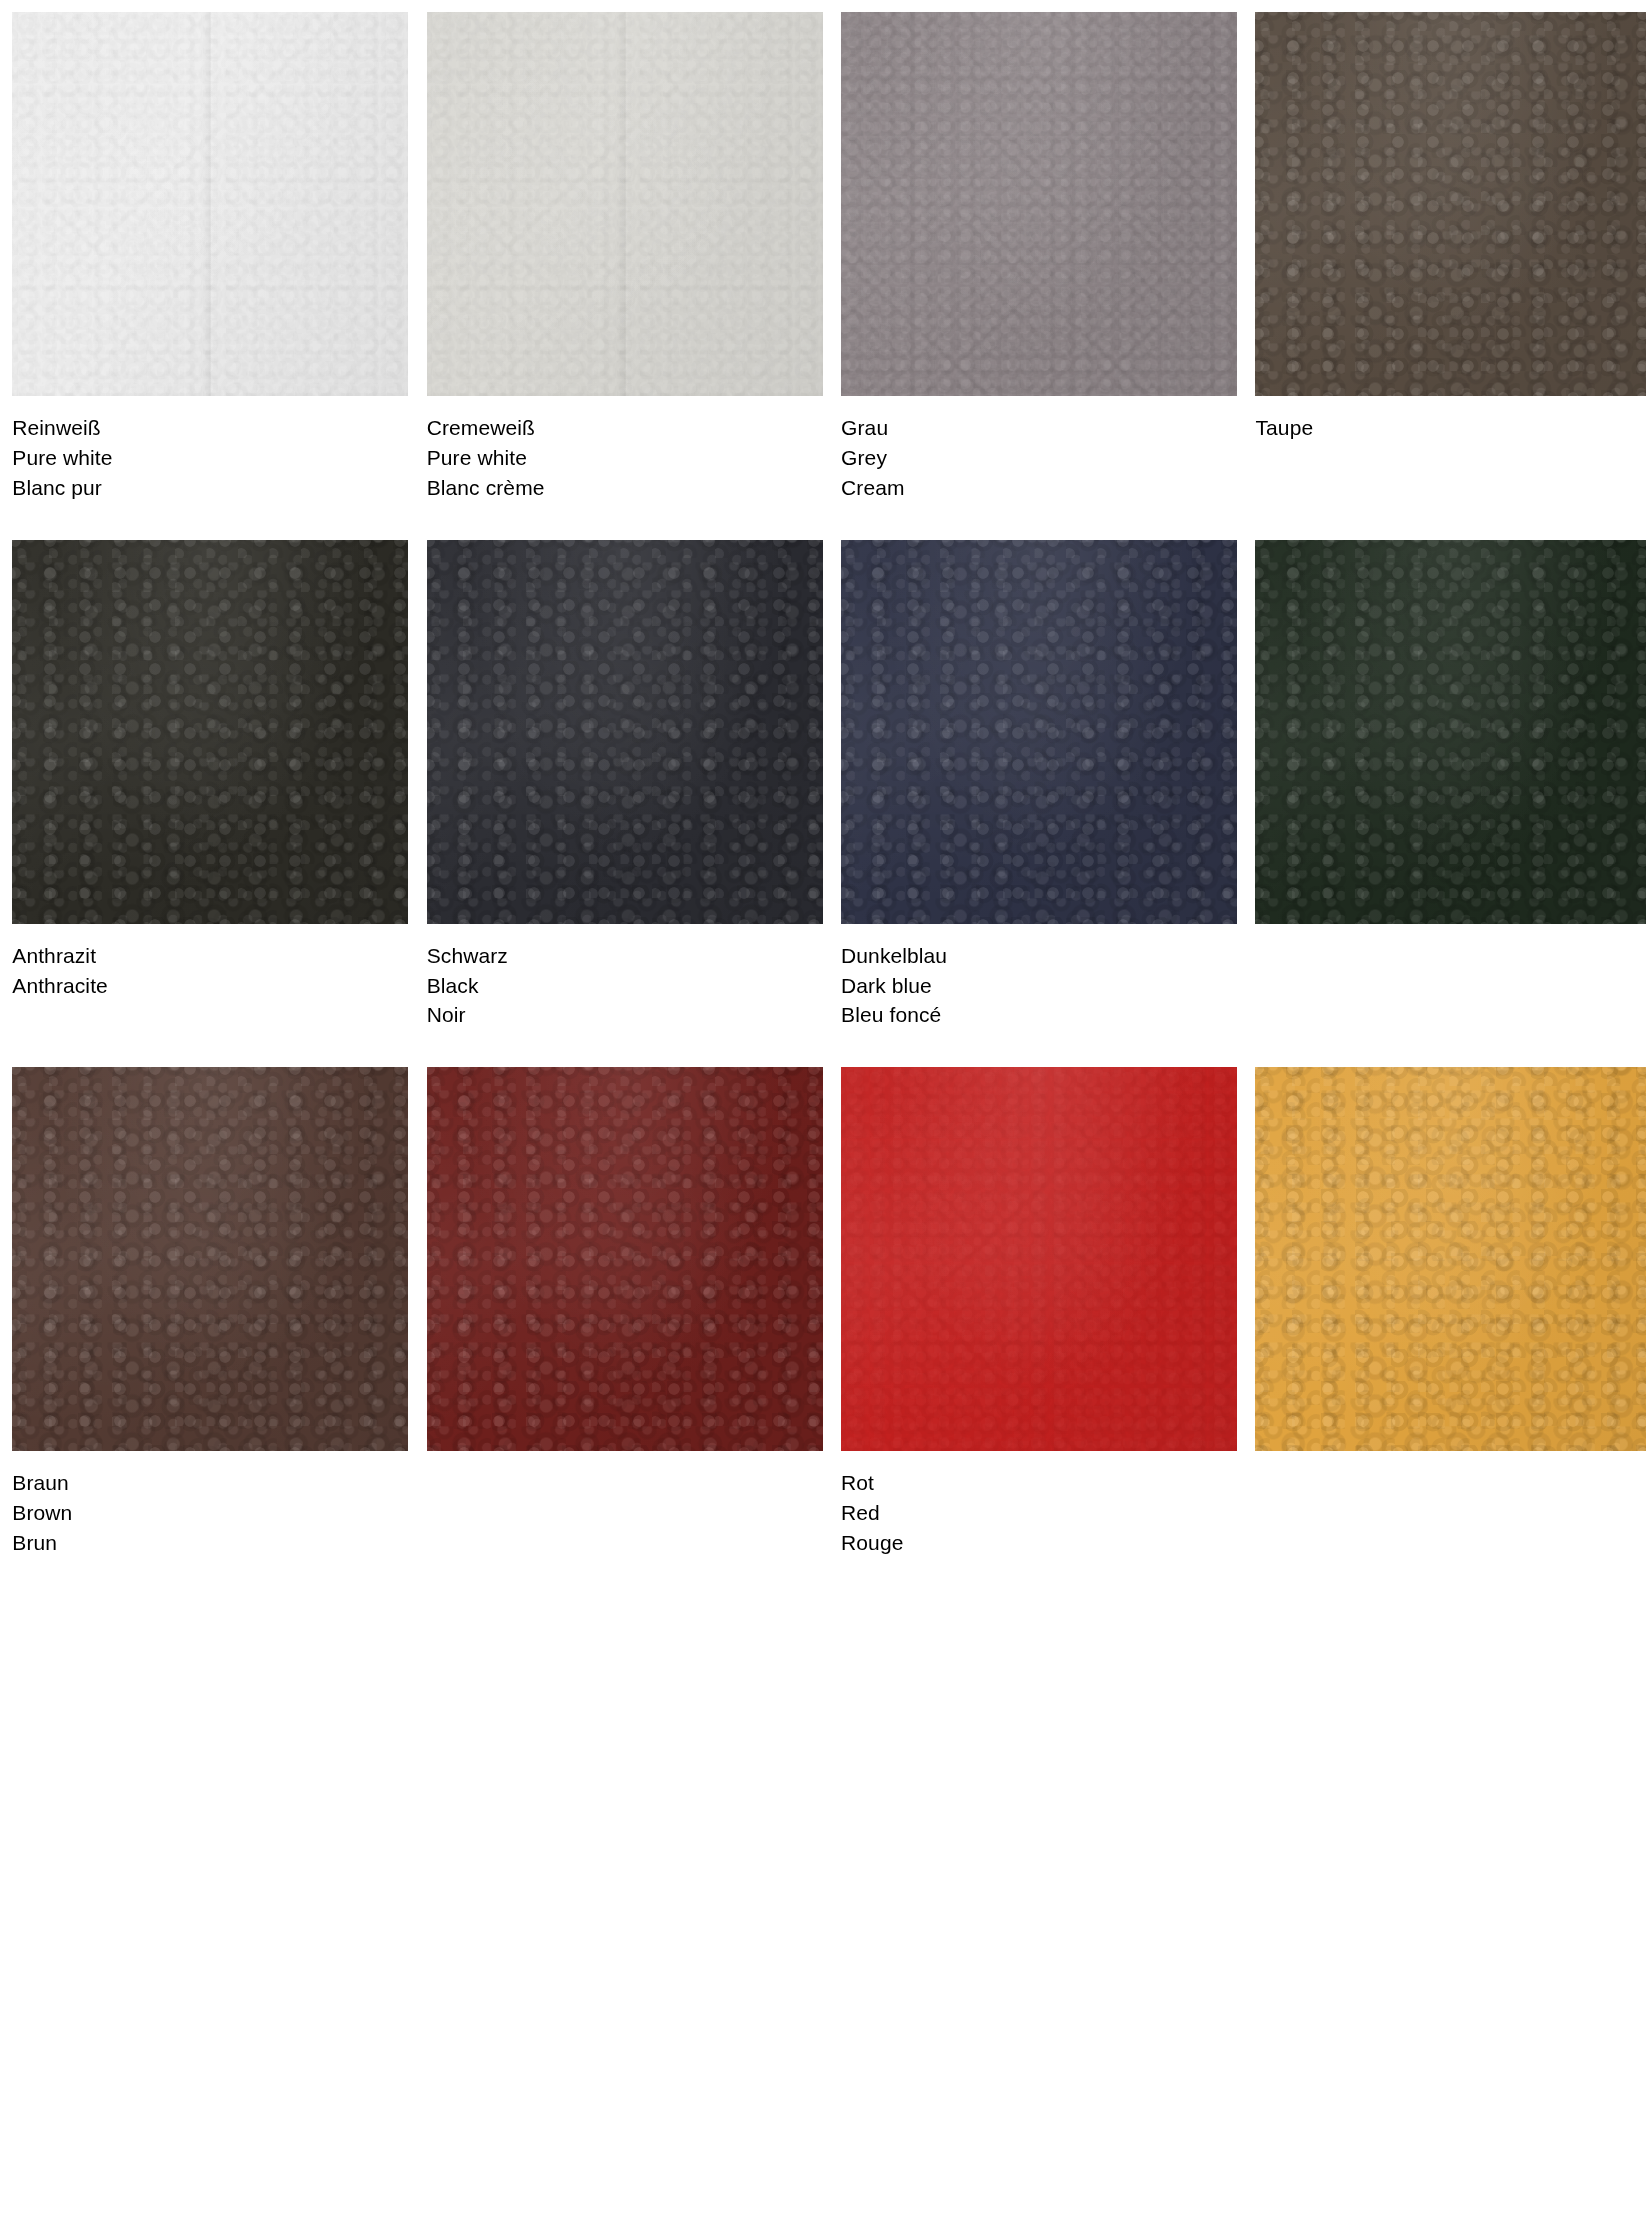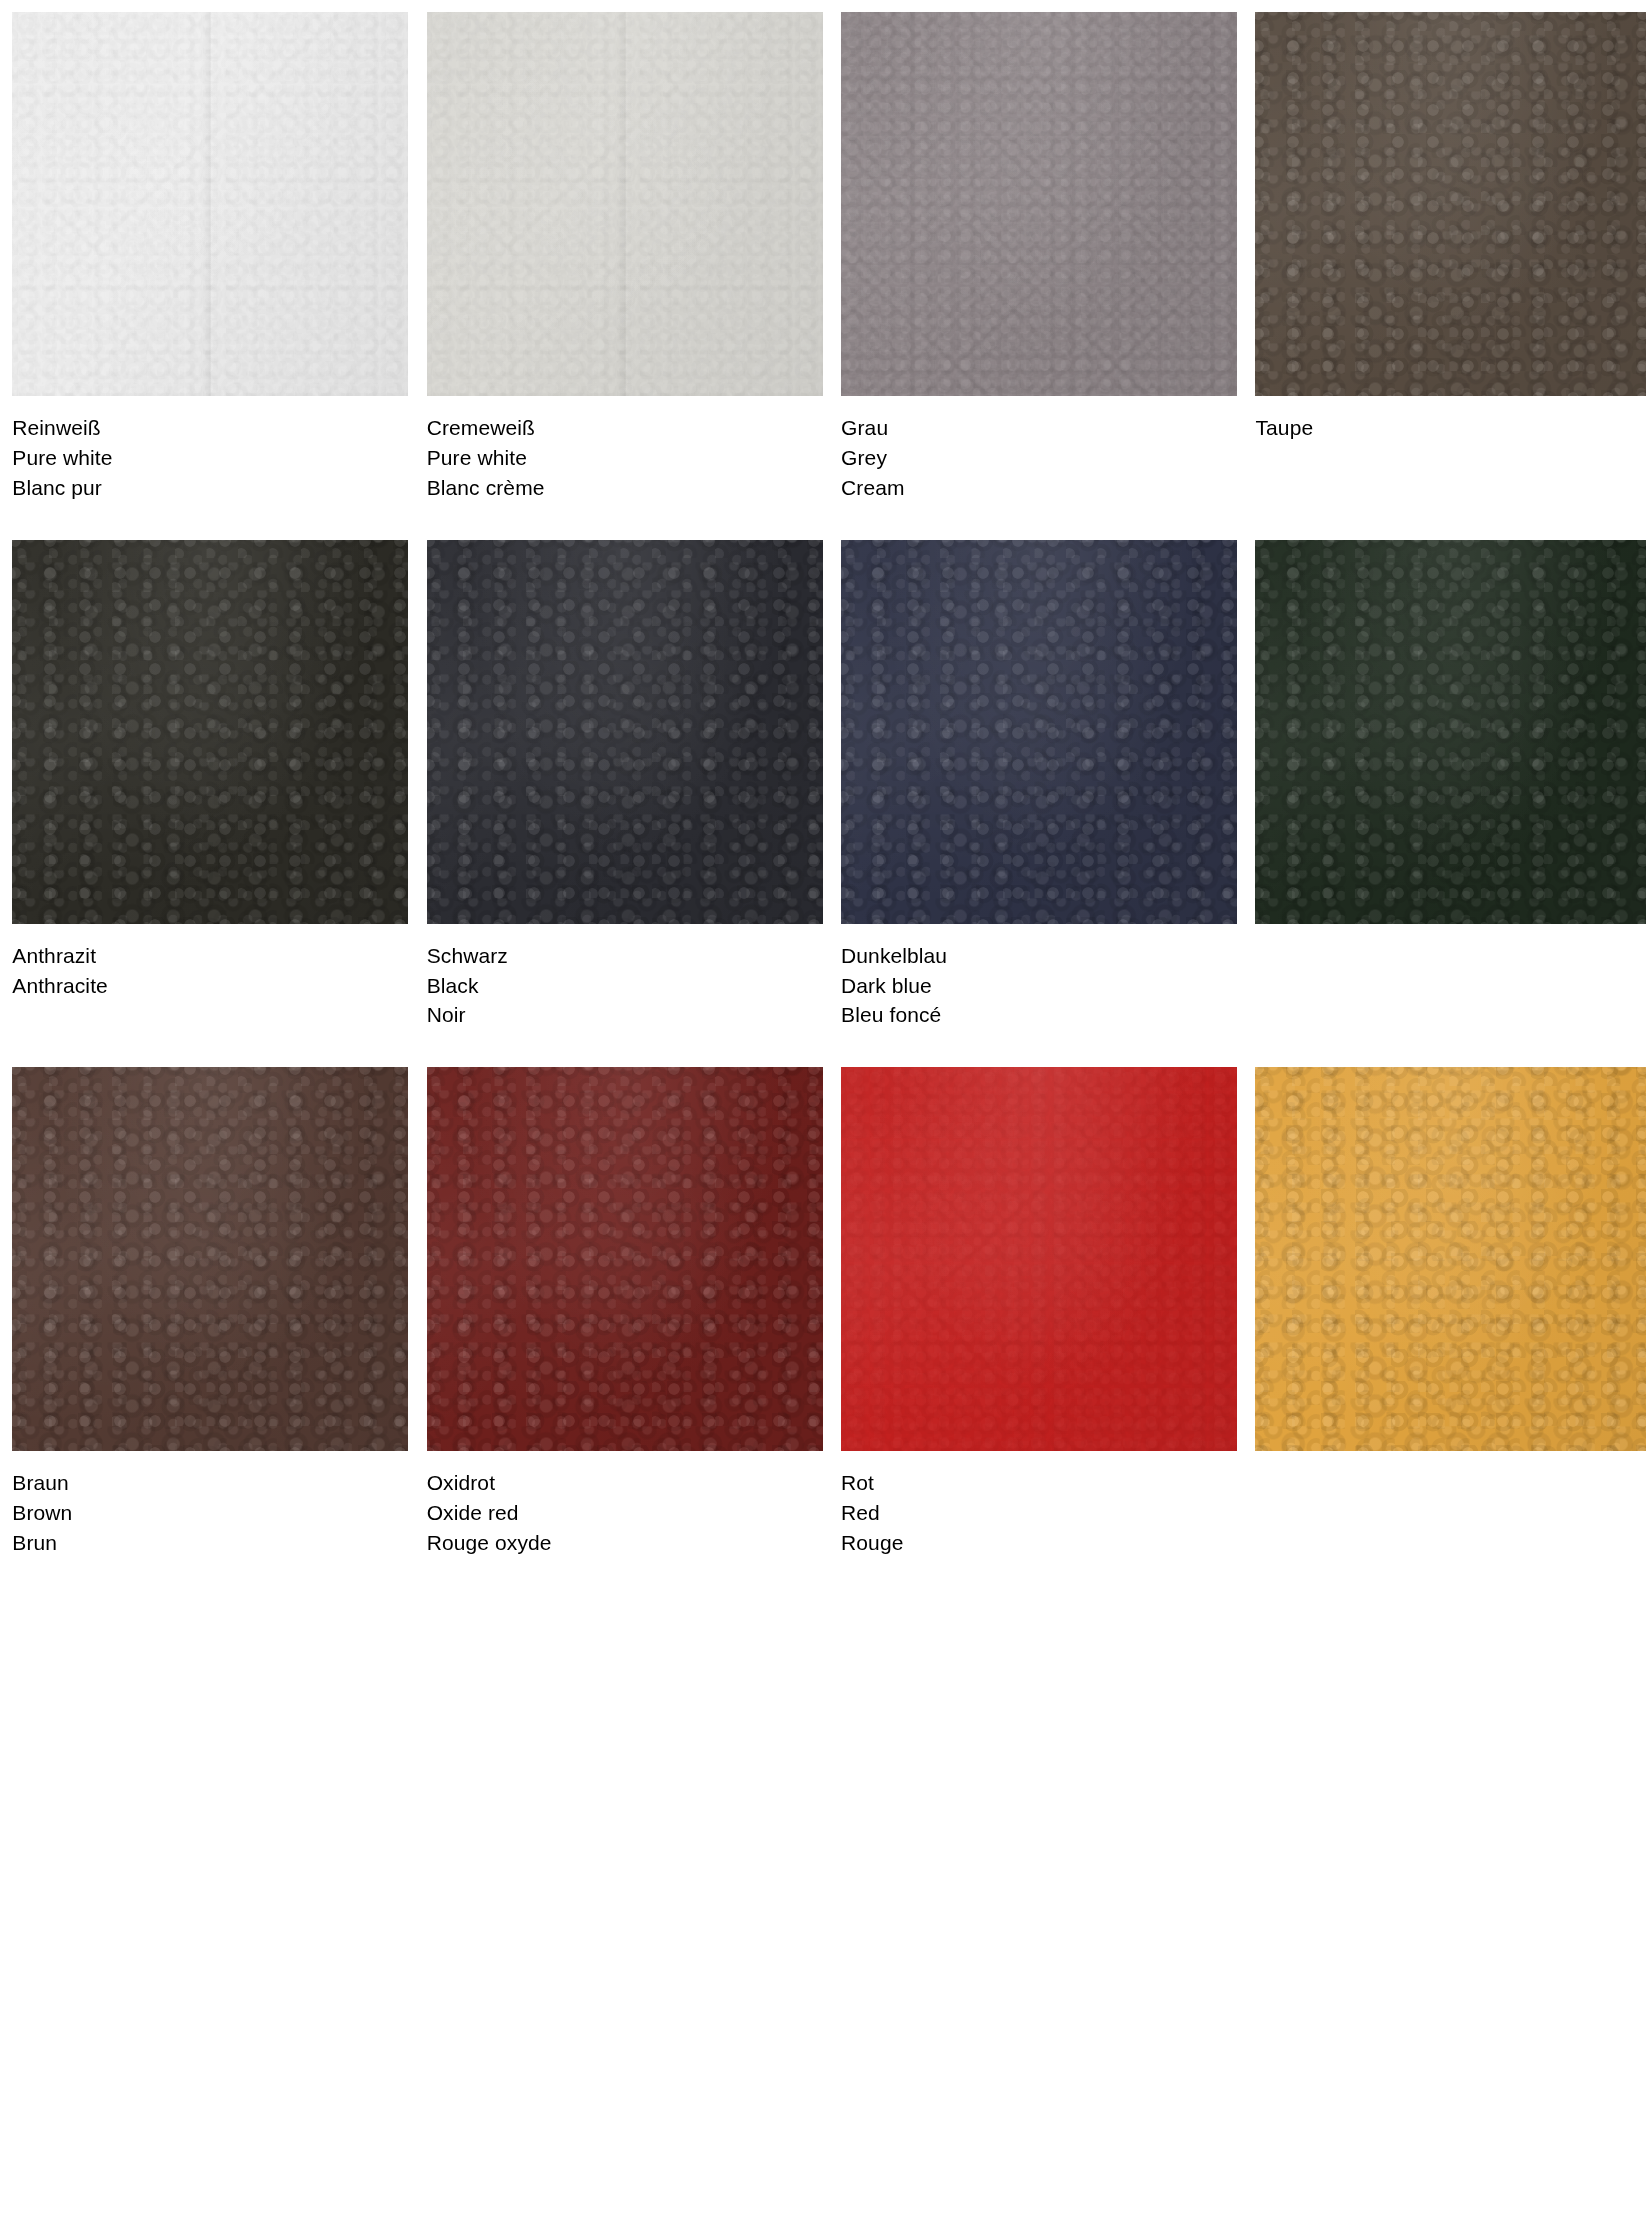--- a/index.html
+++ b/index.html
@@ -177,25 +177,20 @@
       <div class="swatch-cell">
         <div class="swatch-chip grain-normal" style="background-color: rgb(83, 58, 50);"></div>
         <div class="swatch-caption">
           <div class="caption-line">Braun</div>
           <div class="caption-line">Brown</div>
           <div class="caption-line">Brun</div>
         </div>
       </div>
       <div class="swatch-cell">
         <div class="swatch-chip grain-normal" style="background-color: rgb(109, 31, 28);"></div>
-        <div class="swatch-caption">
-          <div class="caption-line">Oxidrot</div>
-          <div class="caption-line">Oxide red</div>
-          <div class="caption-line">Rouge oxyde</div>
-        </div>
       </div>
       <div class="swatch-cell">
         <div class="swatch-chip grain-smooth" style="background-color: rgb(195, 32, 31);"></div>
         <div class="swatch-caption">
           <div class="caption-line">Rot</div>
           <div class="caption-line">Red</div>
           <div class="caption-line">Rouge</div>
         </div>
       </div>
       <div class="swatch-cell">

